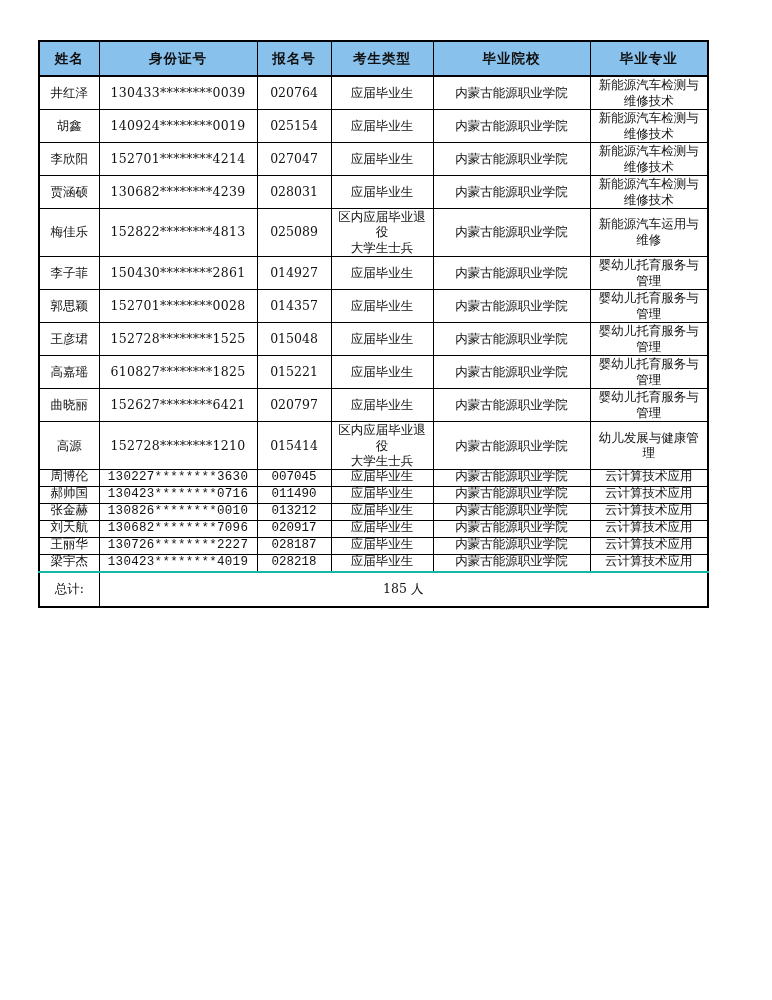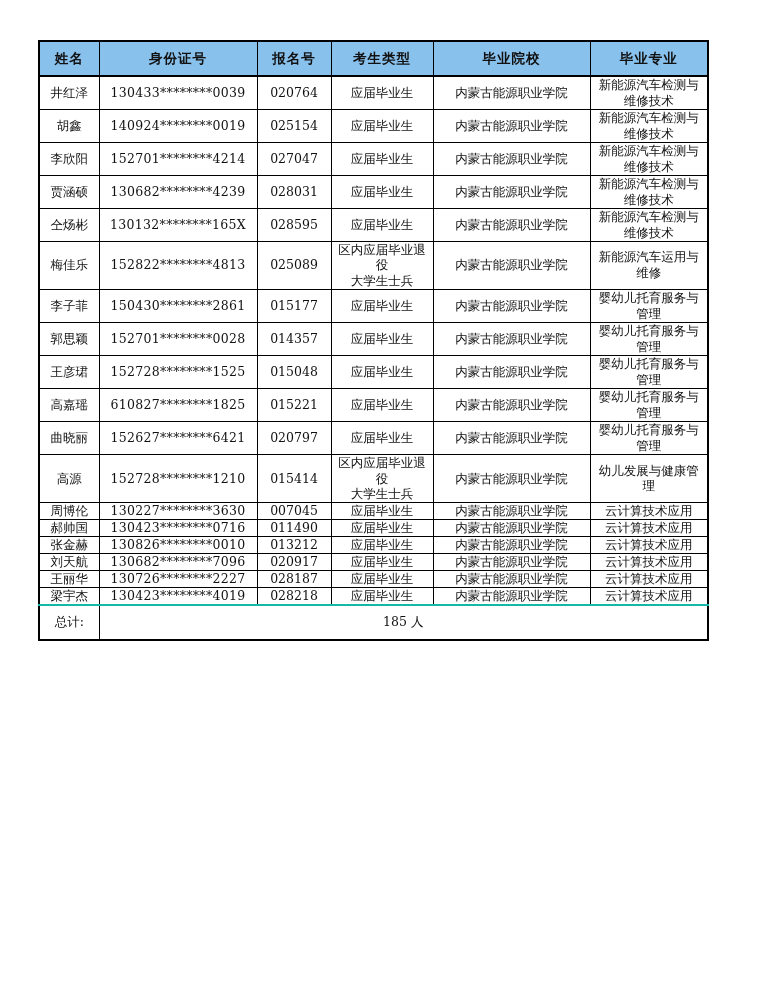--- a/index.html
+++ b/index.html
@@ -34,21 +34,21 @@
   }
   thead th {
     background: #89C1ED;
     height: 35px;
     font-weight: 600;
     font-size: 13.5px;
     border-bottom: 2px solid #000000;
     letter-spacing: 1px;
   }
   tbody tr.tall  { height: 33px; }
-  tbody tr.short { height: 17px; }
+  tbody tr.short { height: 17px; font-family: Liberation Mono, monospace; }
   tfoot td, tfoot th {
     height: 35px;
     font-weight: normal;
     border-top: 2px solid #14b8a6;
   }
   td.id-col { letter-spacing: 0.3px; }
 </style>
 </head>
 <body>
 
@@ -102,42 +102,33 @@
       <tr class="tall">
         <td>贾涵硕</td>
         <td class="id-col">130682********4239</td>
         <td>028031</td>
         <td>应届毕业生</td>
         <td>内蒙古能源职业学院</td>
         <td>新能源汽车检测与
 维修技术</td>
       </tr>
       <tr class="tall">
-        <td>仝炀彬</td>
-        <td class="id-col">130132********165X</td>
-        <td>028595</td>
-        <td>应届毕业生</td>
-        <td>内蒙古能源职业学院</td>
-        <td>新能源汽车检测与
-维修技术</td>
-      </tr>
-      <tr class="tall">
         <td>梅佳乐</td>
         <td class="id-col">152822********4813</td>
         <td>025089</td>
         <td>区内应届毕业退役
 大学生士兵</td>
         <td>内蒙古能源职业学院</td>
         <td>新能源汽车运用与
 维修</td>
       </tr>
       <tr class="tall">
         <td>李子菲</td>
         <td class="id-col">150430********2861</td>
-        <td>015177</td>
+        <td>014927</td>
         <td>应届毕业生</td>
         <td>内蒙古能源职业学院</td>
         <td>婴幼儿托育服务与
 管理</td>
       </tr>
       <tr class="tall">
         <td>郭思颖</td>
         <td class="id-col">152701********0028</td>
         <td>014357</td>
         <td>应届毕业生</td>

